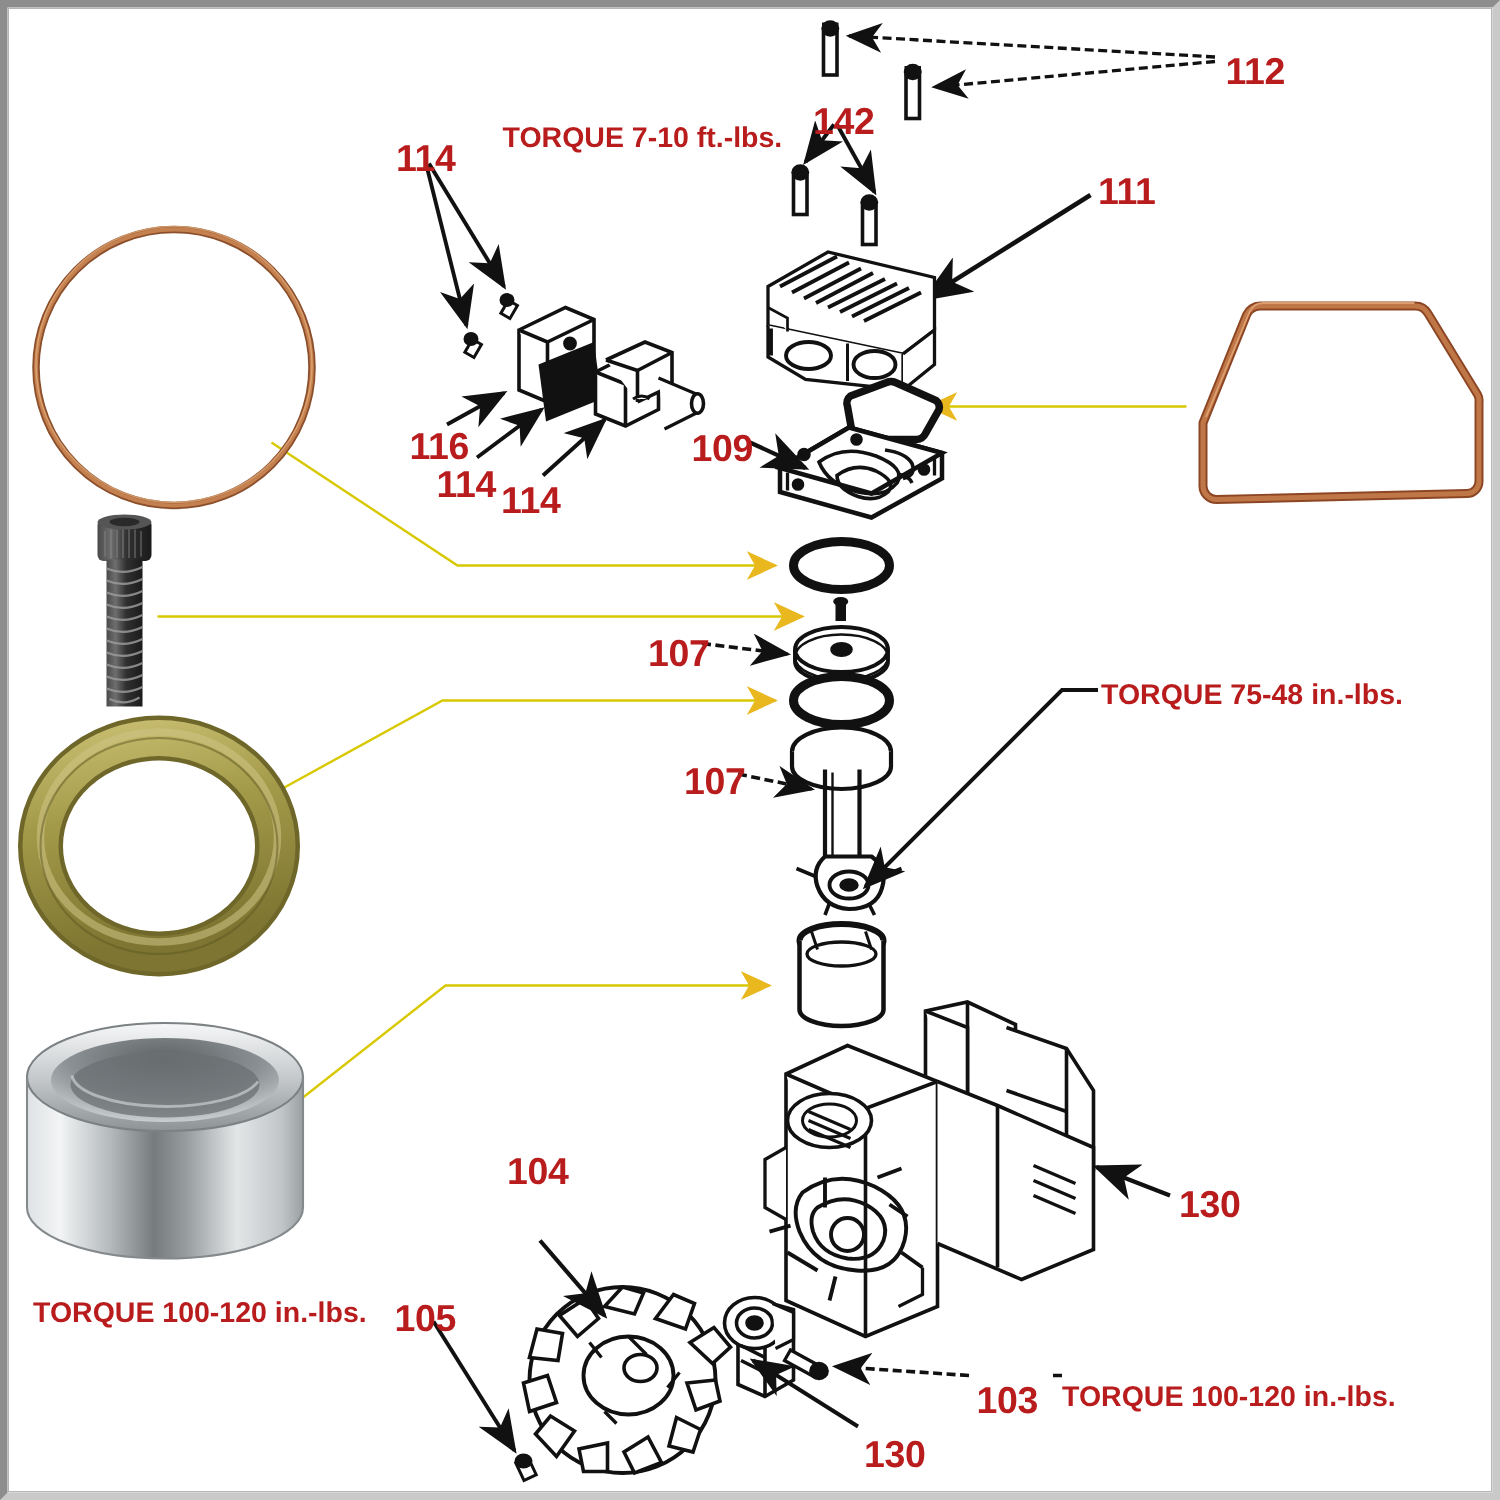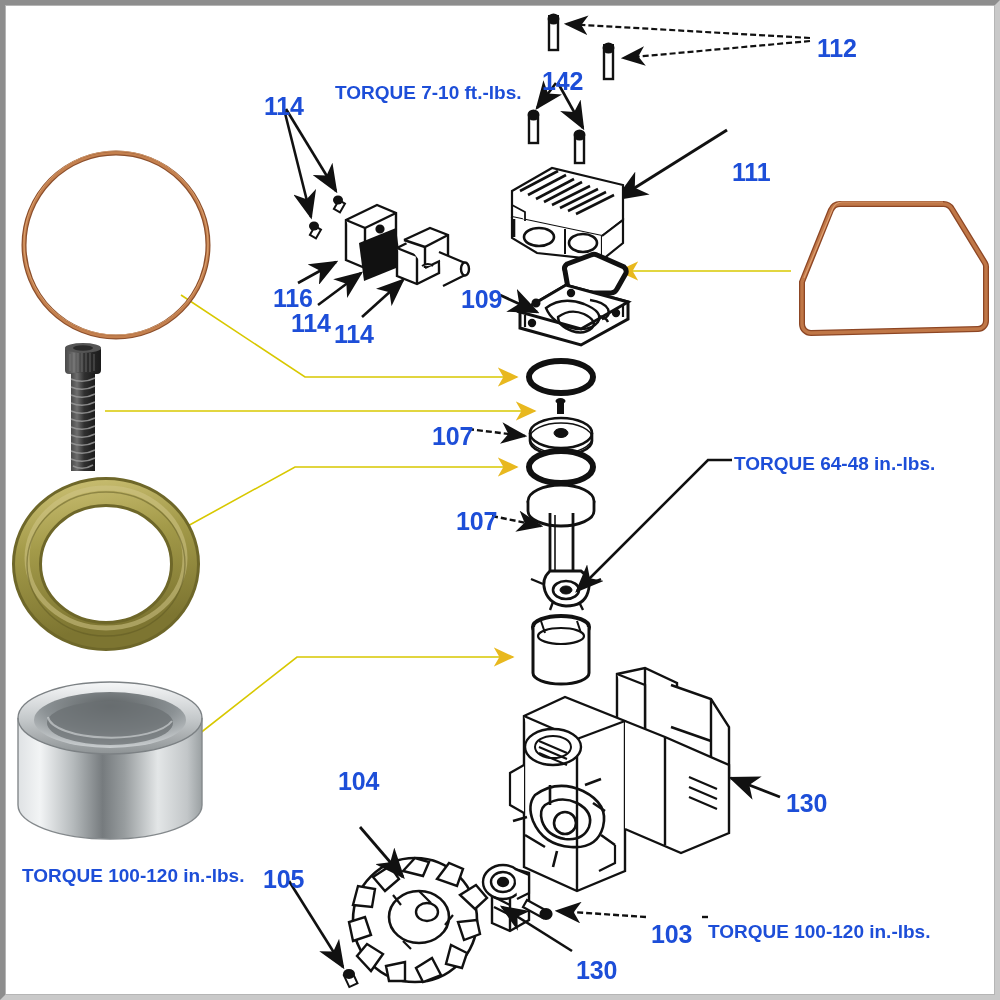--- a/index.html
+++ b/index.html
@@ -19,21 +19,21 @@
   #frame{
     position:absolute;inset:0;
     border:1px solid #b5b5b5;
     pointer-events:none;
   }
   #svgroot{position:absolute;left:0;top:0;width:1000px;height:1000px;}
   .lbl{
     position:absolute;
     font-family:"Liberation Sans", sans-serif;
     font-weight:bold;
-    color:#1d4ed8;
+    color:#b91c1c;
     white-space:nowrap;
     letter-spacing:-0.2px;
     line-height:1;
   }
   .num{font-size:25px;font-weight:bold;}
   .torque{font-size:19px;font-weight:bold;letter-spacing:0px;}
 </style>
 </head>
 <body>
 
@@ -388,27 +388,27 @@
     <g stroke="#111" stroke-width="2.2" fill="#fff">
       <path d="M522,895 L542,906 L538,913 L518,902 Z"></path>
       <ellipse cx="541" cy="909" rx="5.5" ry="5" fill="#111"></ellipse>
     </g>
     <path d="M641,912 L552,906" stroke="#111" stroke-width="2.4" fill="none" stroke-dasharray="6 3" marker-end="url(#ar)"></path>
 
     <path d="M703,912 L697,912" stroke="#111" stroke-width="2.4" fill="none"></path>
   </svg>
 
   <div class="lbl torque" style="left:330px;top:78px;">TORQUE  7-10 ft.-lbs.</div>
-  <div class="lbl torque" style="left:729px;top:449px;">TORQUE  64-48 in.-lbs.</div>
+  <div class="lbl torque" style="left:729px;top:449px;">TORQUE  75-48 in.-lbs.</div>
   <div class="lbl torque" style="left:17px;top:861px;">TORQUE  100-120 in.-lbs.</div>
   <div class="lbl torque" style="left:703px;top:917px;">TORQUE  100-120 in.-lbs.</div>
 
   <div class="lbl num" style="left:812px;top:31px;">112</div>
   <div class="lbl num" style="left:537px;top:64px;">142</div>
-  <div class="lbl num" style="left:727px;top:111px;margin-top:44px;">111</div>
+  <div class="lbl num" style="left:727px;top:111px;">111</div>
   <div class="lbl num" style="left:259px;top:89px;">114</div>
   <div class="lbl num" style="left:268px;top:281px;">116</div>
   <div class="lbl num" style="left:286px;top:306px;">114</div>
   <div class="lbl num" style="left:329px;top:317px;">114</div>
   <div class="lbl num" style="left:456px;top:282px;">109</div>
   <div class="lbl num" style="left:427px;top:419px;">107</div>
   <div class="lbl num" style="left:451px;top:504px;">107</div>
   <div class="lbl num" style="left:781px;top:786px;">130</div>
   <div class="lbl num" style="left:333px;top:764px;">104</div>
   <div class="lbl num" style="left:258px;top:862px;">105</div>

